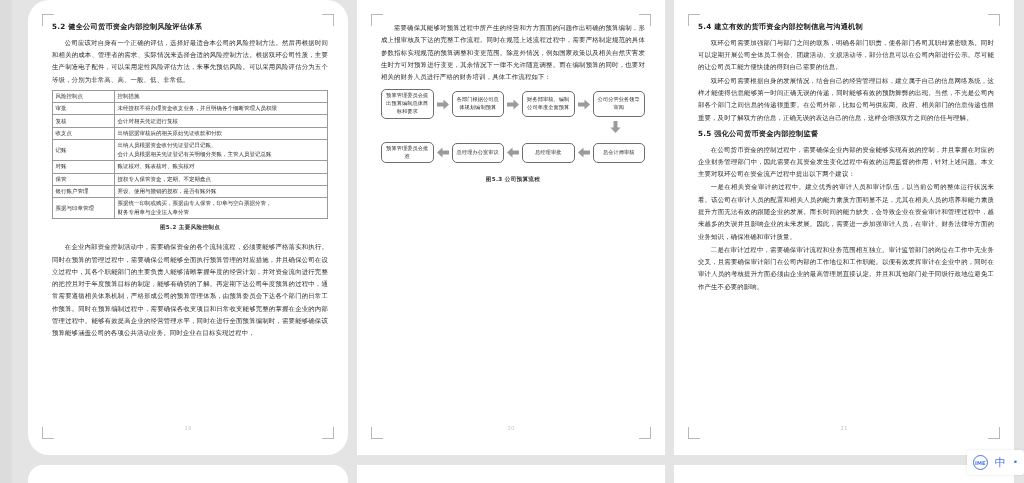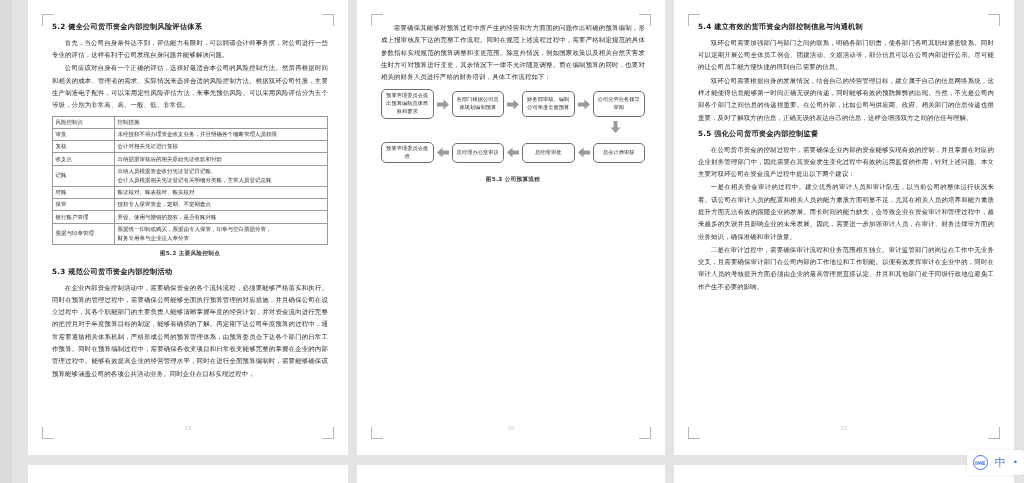--- a/index.html
+++ b/index.html
@@ -24,21 +24,21 @@
     display: flex;
     gap: 9px;
   }
   .page {
     position: relative;
     background: #ffffff;
     box-sizing: border-box;
     flex: 0 0 auto;
     overflow: hidden;
   }
-  .page.col1 { width: 320px; margin-left: 28px; }
+  .page.col1 { width: 320px; margin-left: 28px; border-radius: 21px; }
   .page.col2 { width: 308px; }
   .page.col3 { width: 340px; }
 
   .page-inner {
     position: absolute;
     left: 0; top: 0; right: 0; bottom: 0;
     padding: 22px 20px 10px 24px;
     box-sizing: border-box;
   }
 
@@ -200,21 +200,20 @@
   <div class="page-row" style="top:0px; height:455px;">
 
     <div class="page col1" style="height:455px;">
       <div class="crop tl"></div>
       <div class="crop tr"></div>
       <div class="crop bl"></div>
       <div class="crop br"></div>
 
       <div class="page-inner">
         <div class="h2">5.2  健全公司货币资金内部控制风险评估体系</div>
-        <div class="para">首先，当公司自身条件达不到，评估能力有限时，可以聘请会计师事务所，对公司进行一些专业的评估，这样有利于公司发现自身问题并能够解决问题。</div>
         <div class="para">公司应该对自身有一个正确的评估，选择好最适合本公司的风险控制方法。然后再根据时间和相关的成本、管理者的需求、实际情况来选择合适的风险控制方法。根据双环公司性质，主要生产制造电子配件，可以采用定性风险评估方法，来事先预估风险。可以采用风险评估分为五个等级，分别为非常高、高、一般、低、非常低。</div>
 
         <table class="risk">
           <tbody>
             <tr>
               <td class="k">风险控制点</td>
               <td class="v">控制措施</td>
             </tr>
             <tr>
               <td class="k">审批</td>
@@ -247,21 +246,20 @@
             </tr>
             <tr>
               <td class="k">票据与印章管理</td>
               <td class="v" style="white-space:pre-line">票据统一印制或购买，票据由专人保管，印章与空白票据分管，
 财务专用章与企业法人章分管</td>
             </tr>
           </tbody>
         </table>
         <div class="caption">图5.2 主要风险控制点</div>
 
-        <div class="h2">5.3  规范公司货币资金内部控制活动</div>
         <div class="para">在企业内部资金控制活动中，需要确保资金的各个流转流程，必须要能够严格落实和执行。同时在预算的管理过程中，需要确保公司能够全面执行预算管理的对应措施，并且确保公司在设立过程中，其各个职能部门的主要负责人能够清晰掌握年度的经营计划，并对资金流向进行完整的把控且对于年度预算目标的制定，能够有确切的了解。再定期下达公司年度预算的过程中，通常需要遵循相关体系机制，严格形成公司的预算管理体系，由预算委员会下达各个部门的日常工作预算。同时在预算编制过程中，需要确保各收支项目和日常收支能够完整的掌握在企业的内部管理过程中。能够有效提高企业的经营管理水平，同时在进行全面预算编制时，需要能够确保该预算能够涵盖公司的各项公共活动业务。同时企业在目标实现过程中，</div>
       </div>
 
       <div class="pageno">19</div>
     </div>
 
     <div class="page col2" style="height:455px;">
       <div class="crop tl"></div>
       <div class="crop tr"></div>
       <div class="crop bl"></div>

